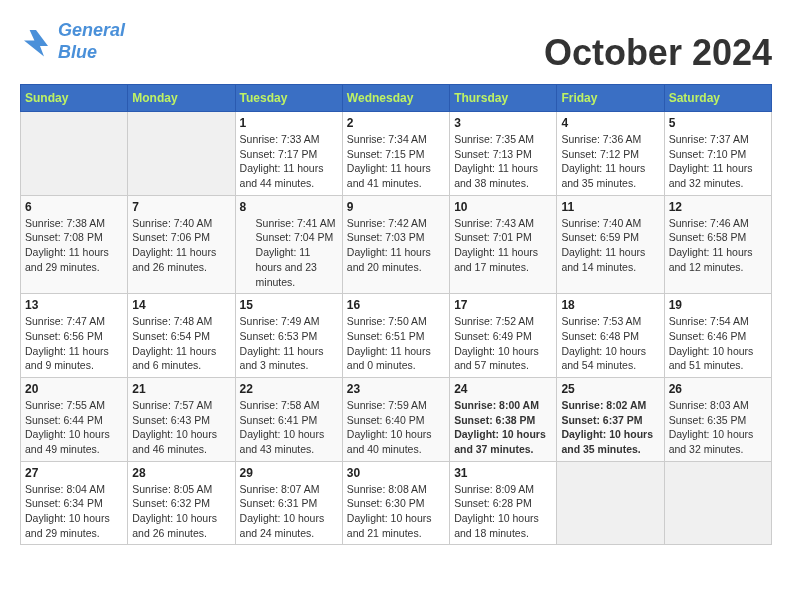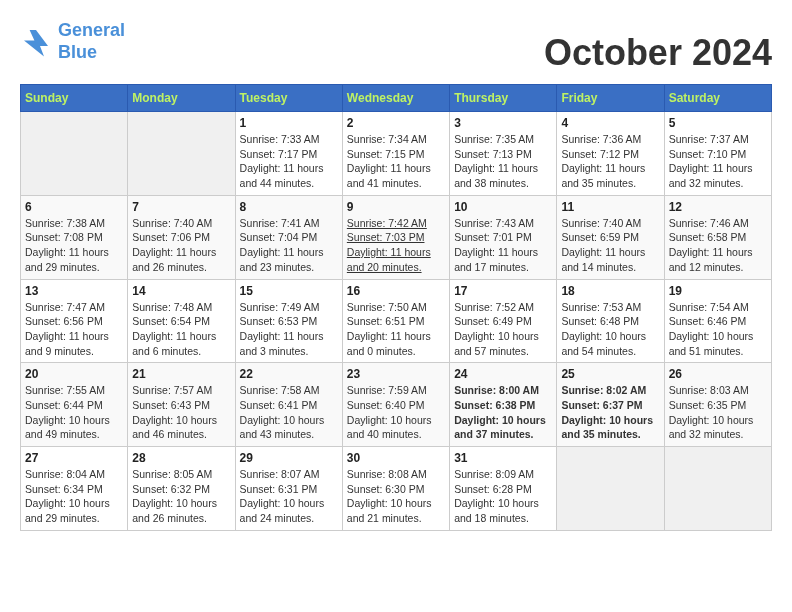--- a/index.html
+++ b/index.html
@@ -13,20 +13,21 @@
     .header {
       display: flex;
       justify-content: space-between;
       align-items: flex-start;
       margin-bottom: 10px;
     }
     .logo {
       display: flex;
       align-items: center;
       gap: 6px;
+      font-style: italic;
     }
     .logo-text {
       font-size: 18px;
       font-weight: bold;
       color: #333;
       line-height: 1.2;
     }
     .logo-text span {
       color: #4a90d9;
     }
@@ -160,27 +161,27 @@
 Daylight: 11 hours and 29 minutes.</div>
         </td>
         <td>
           <div class="day-number">7</div>
           <div class="day-info" style="white-space: pre-line;">Sunrise: 7:40 AM
 Sunset: 7:06 PM
 Daylight: 11 hours and 26 minutes.</div>
         </td>
         <td>
           <div class="day-number">8</div>
-          <div class="day-info" style="white-space: pre-line;">Sunrise: 7:41 AM
+          <div class="day-info" style="white-space: pre-line; margin-left: 16px;">Sunrise: 7:41 AM
 Sunset: 7:04 PM
 Daylight: 11 hours and 23 minutes.</div>
         </td>
         <td>
           <div class="day-number">9</div>
-          <div class="day-info" style="white-space: pre-line; text-decoration: underline;">Sunrise: 7:42 AM
+          <div class="day-info" style="white-space: pre-line;">Sunrise: 7:42 AM
 Sunset: 7:03 PM
 Daylight: 11 hours and 20 minutes.</div>
         </td>
         <td>
           <div class="day-number">10</div>
           <div class="day-info" style="white-space: pre-line;">Sunrise: 7:43 AM
 Sunset: 7:01 PM
 Daylight: 11 hours and 17 minutes.</div>
         </td>
         <td>

